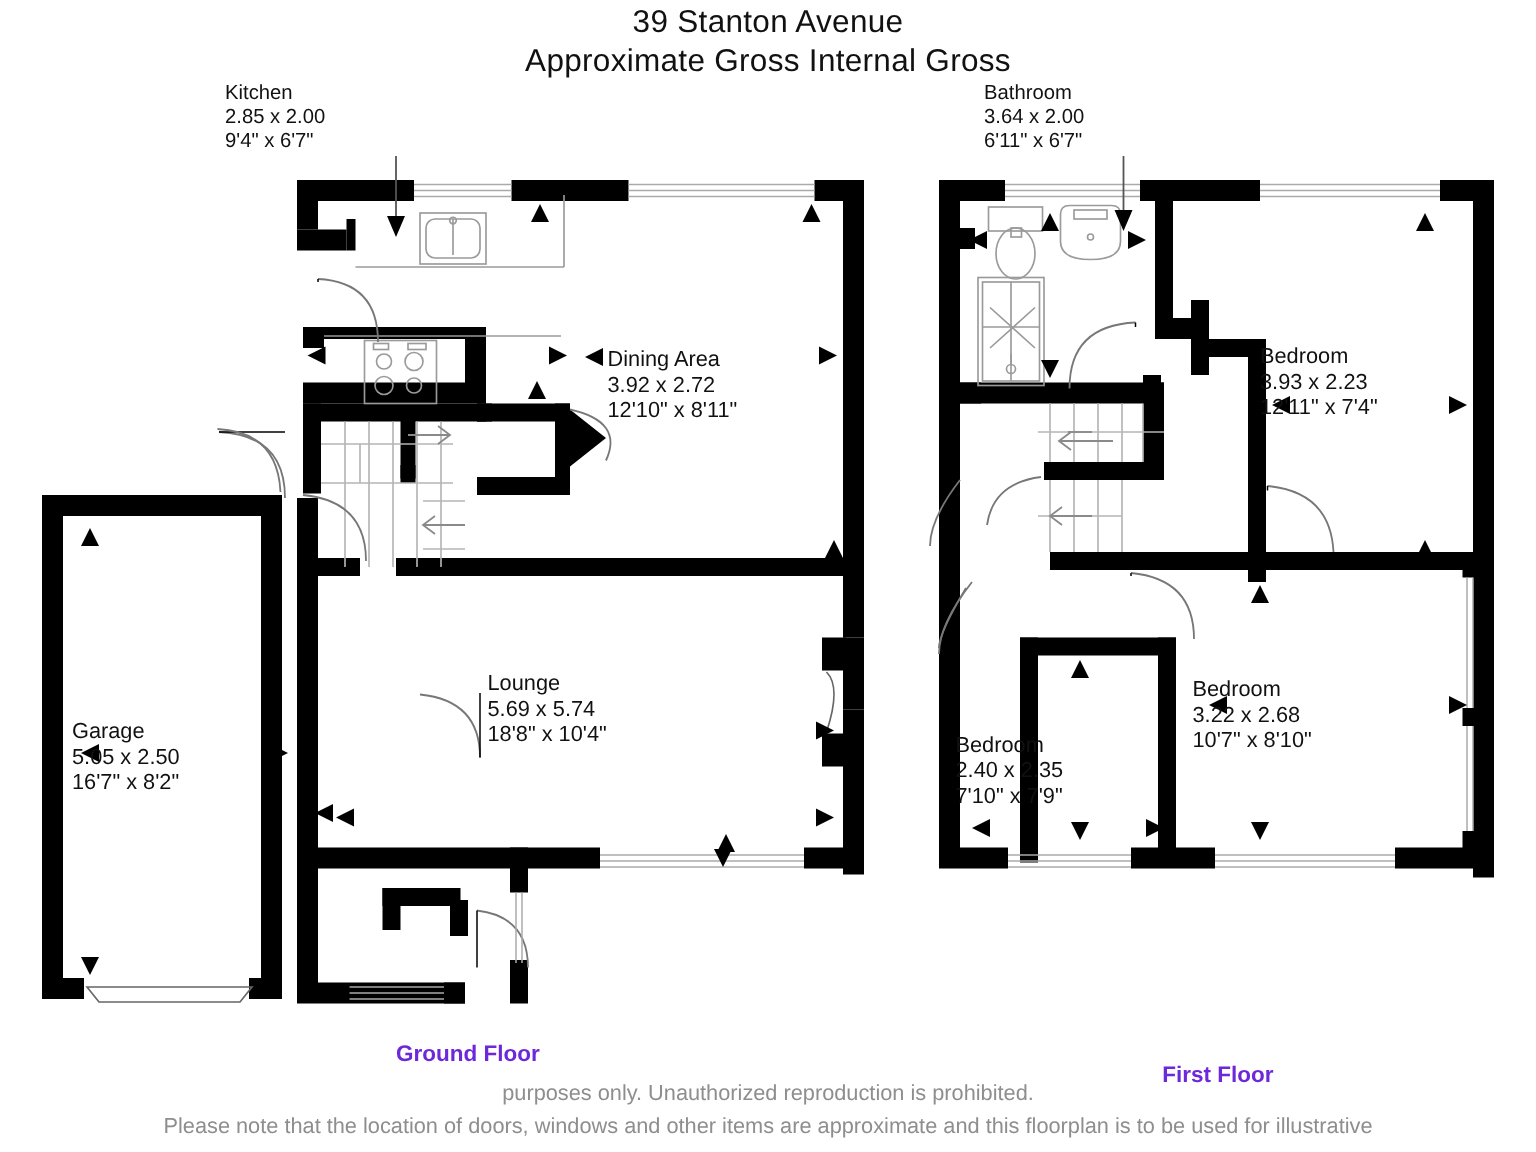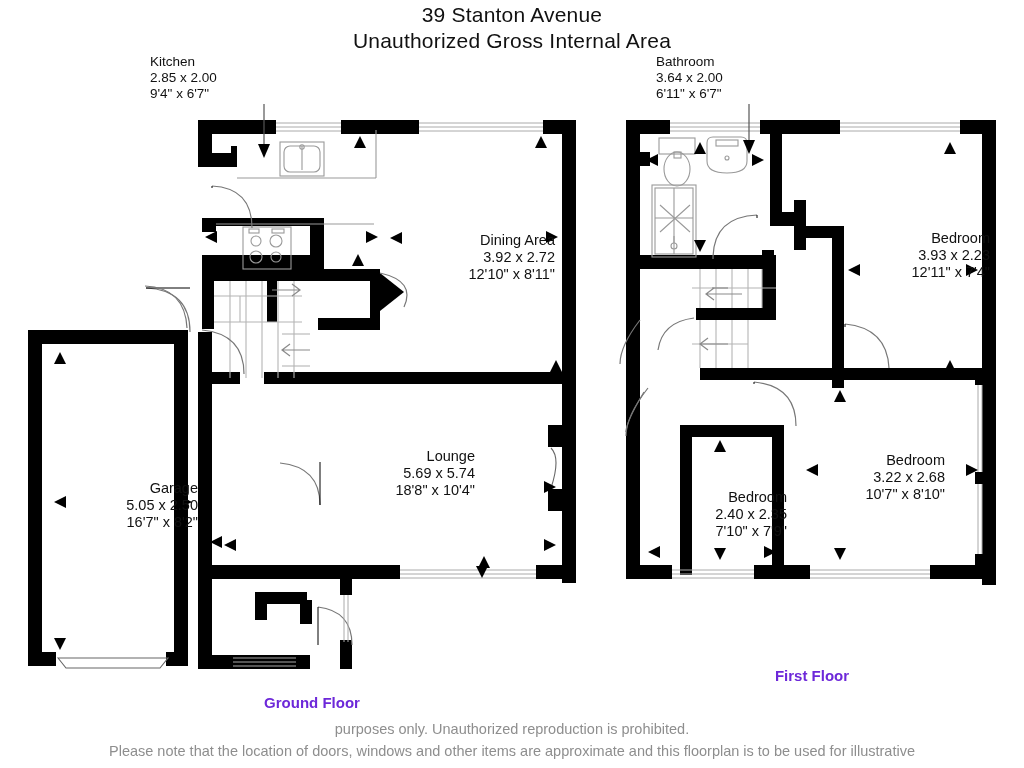--- a/index.html
+++ b/index.html
@@ -31,21 +31,21 @@
   .title-line {
     font-size: 21px;
     letter-spacing: 0.2px;
     color: #111;
     display: block;
   }
   .title-line.l1 { padding-top: 2px; }
 
   .room-label {
     position: absolute;
-    text-align: right;
+    text-align: left;
     line-height: 1.18;
     font-size: 14.5px;
     color: #111;
     white-space: nowrap;
   }
   .room-label .nm { display: block; }
   .room-label .dm { display: block; }
   .room-label .df { display: block; }
 
   .callout-label {
@@ -90,21 +90,21 @@
   .stair { fill: none; stroke: #b4b4b4; stroke-width: 1.1; }
   .stairdir { fill: none; stroke: #8a8a8a; stroke-width: 1.2; }
 </style>
 </head>
 <body>
 
 <div id="page">
 
   <div class="title-block">
     <span class="title-line l1">39 Stanton Avenue</span>
-    <span class="title-line">Unauthorized Gross Internal Area</span>
+    <span class="title-line">Approximate Gross Internal Gross</span>
   </div>
 
   <svg width="1024" height="768" viewBox="0 0 1024 768">
 
     <g>
       <rect class="wall" x="198" y="120" width="78" height="14"></rect>
       <rect class="wall" x="341" y="120" width="78" height="14"></rect>
       <rect class="wall" x="543" y="120" width="33" height="14"></rect>
 
       <g>
@@ -475,20 +475,20 @@
     <span class="df">10'7" x 8'10"</span>
   </div>
 
   <div class="room-label" style="left:637px; top:489px; width:150px;">
     <span class="nm">Bedroom</span>
     <span class="dm">2.40 x 2.35</span>
     <span class="df">7'10" x 7'9"</span>
   </div>
 
   <div class="floor-caption" style="left:222px; top:694px; width:180px;">Ground Floor</div>
-  <div class="floor-caption" style="left:722px; top:667px; width:180px;">First Floor</div>
+  <div class="floor-caption" style="left:722px; top:708px; width:180px;">First Floor</div>
 
   <div class="disclaimer">
     <span>purposes only. Unauthorized reproduction is prohibited.</span>
     <span>Please note that the location of doors, windows and other items are approximate and this floorplan is to be used for illustrative</span>
   </div>
 
 </div>
 
 </body></html>

